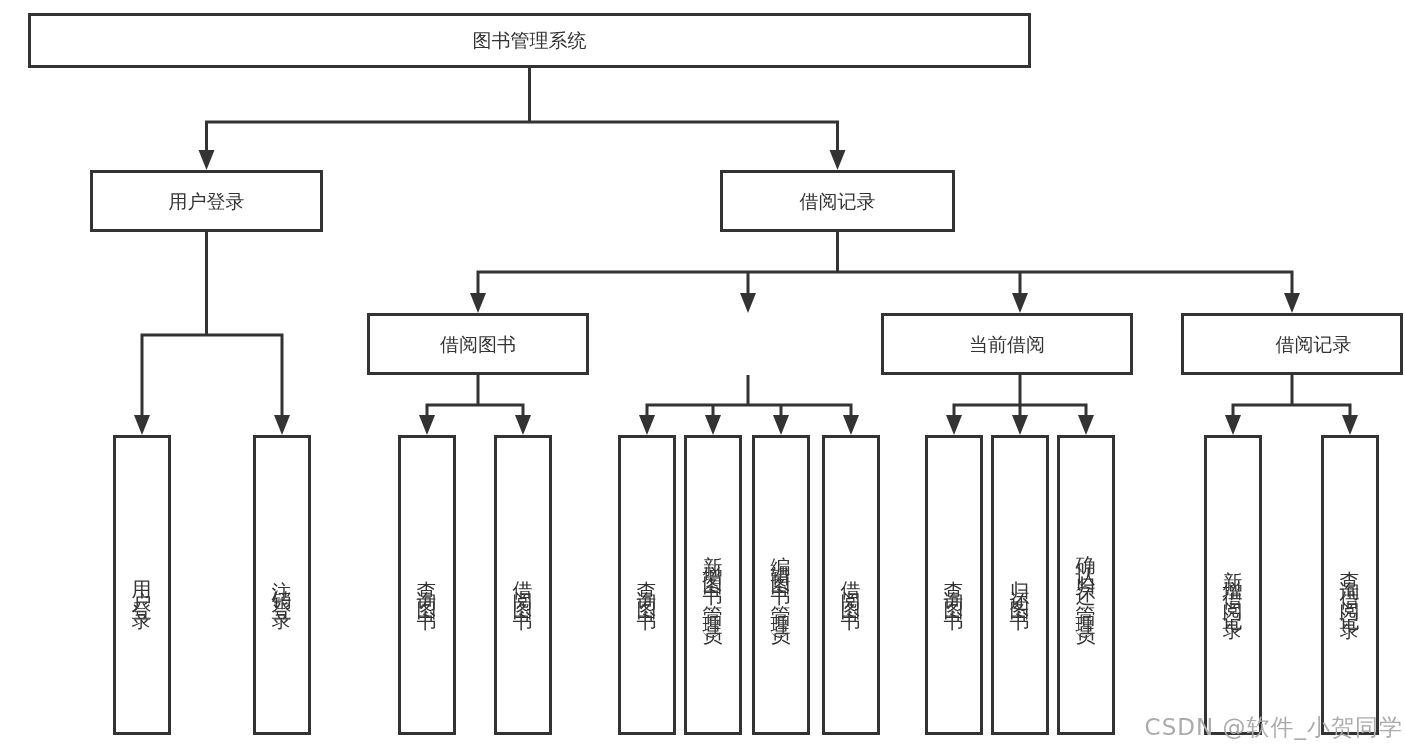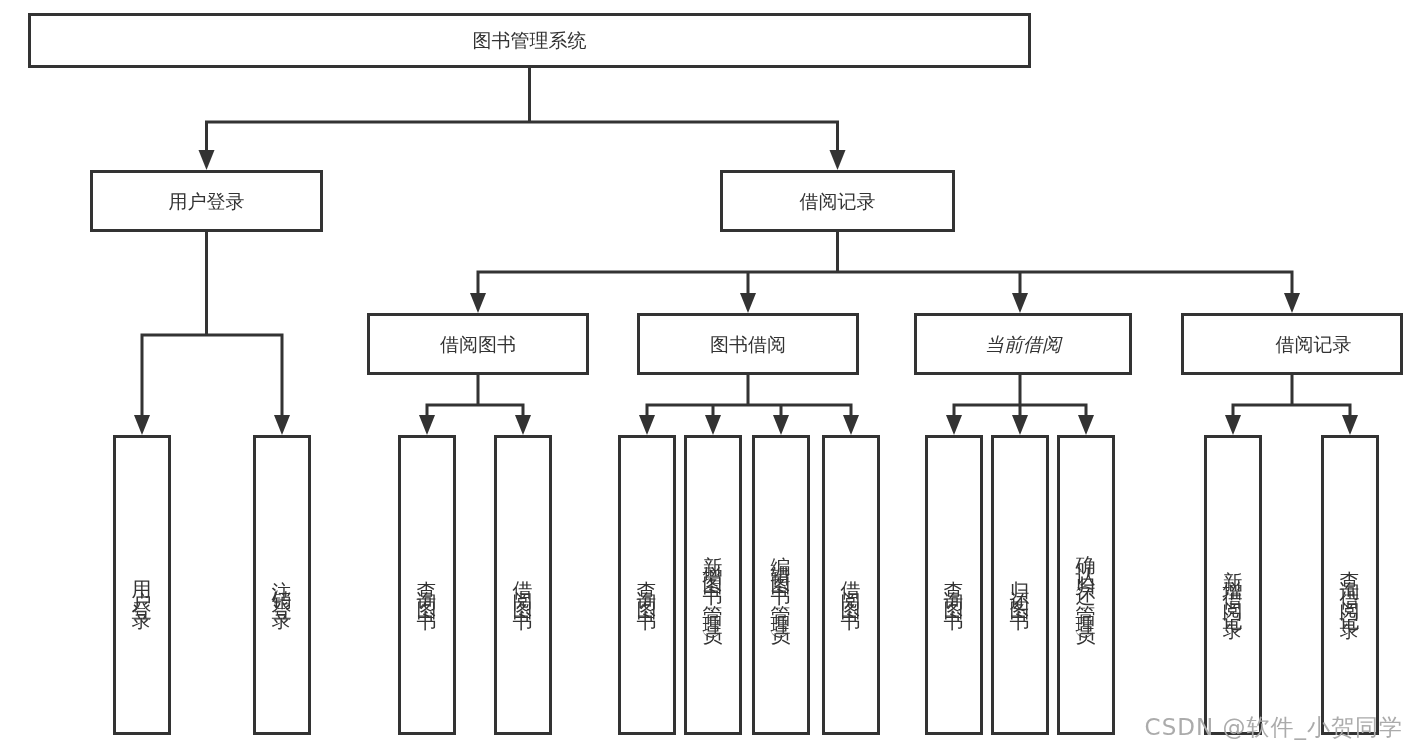--- a/index.html
+++ b/index.html
@@ -98,22 +98,21 @@
     <polygon class="arrowhead" points="1217,415 1233,415 1225,435"></polygon>
     <polygon class="arrowhead" points="1334,415 1350,415 1342,435"></polygon>
   </svg>
 
   <div class="node" style="left:20px; top:13px; width:1003px; height:55px;">图书管理系统</div>
 
   <div class="node" style="left:82px; top:170px; width:233px; height:62px;">用户登录</div>
   <div class="node" style="left:712px; top:170px; width:235px; height:62px;">借阅记录</div>
 
   <div class="node" style="left:359px; top:313px; width:222px; height:62px;">借阅图书</div>
-  <div class="node" style="left:629px; top:313px; width:222px; height:62px;">图书借阅</div>
-  <div class="node" style="left:906px; top:313px; width:218px; height:62px;font-style:italic;">当前借阅</div>
+  <div class="node" style="left:873px; top:313px; width:252px; height:62px;">当前借阅</div>
   <div class="node" style="left:1173px; top:313px; width:222px; height:62px;padding-left:43px;">借阅记录</div>
 
   <div class="node vnode" style="left:105px; top:435px; width:58px; height:300px;">用户登录</div>
   <div class="node vnode" style="left:245px; top:435px; width:58px; height:300px;">注销登录</div>
 
   <div class="node vnode" style="left:390px; top:435px; width:58px; height:300px;">查询图书</div>
   <div class="node vnode" style="left:486px; top:435px; width:58px; height:300px;">借阅图书</div>
 
   <div class="node vnode" style="left:610px; top:435px; width:58px; height:300px;">查询图书</div>
   <div class="node vnode" style="left:676px; top:435px; width:58px; height:300px;">新增图书（管理员）</div>

